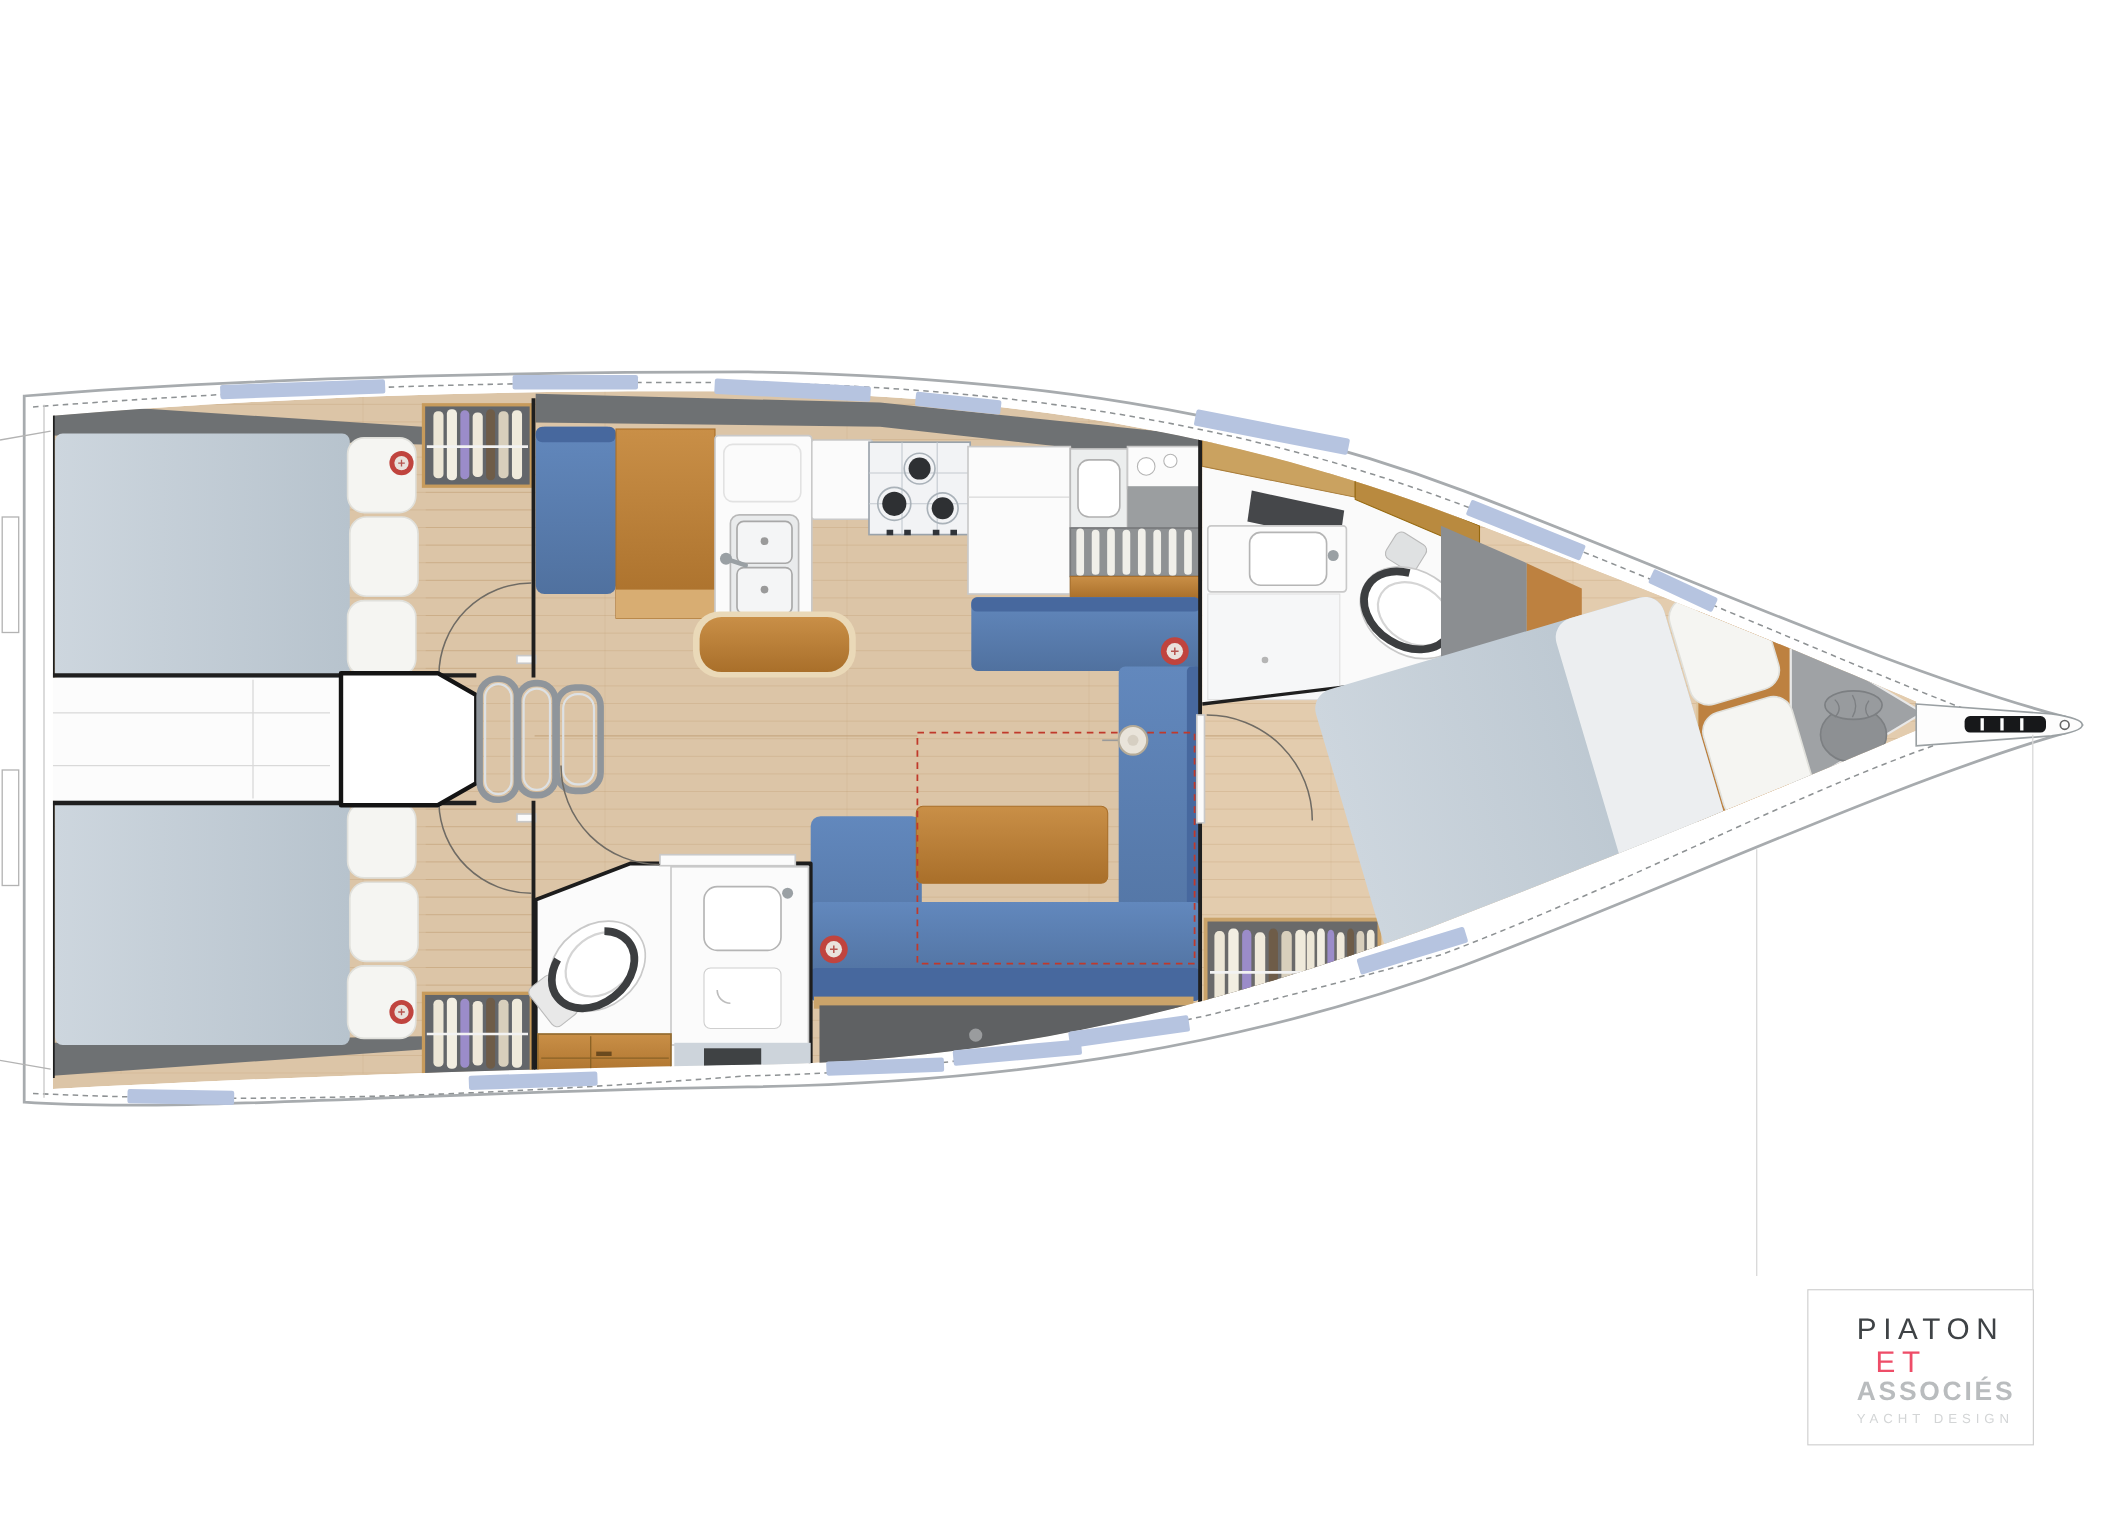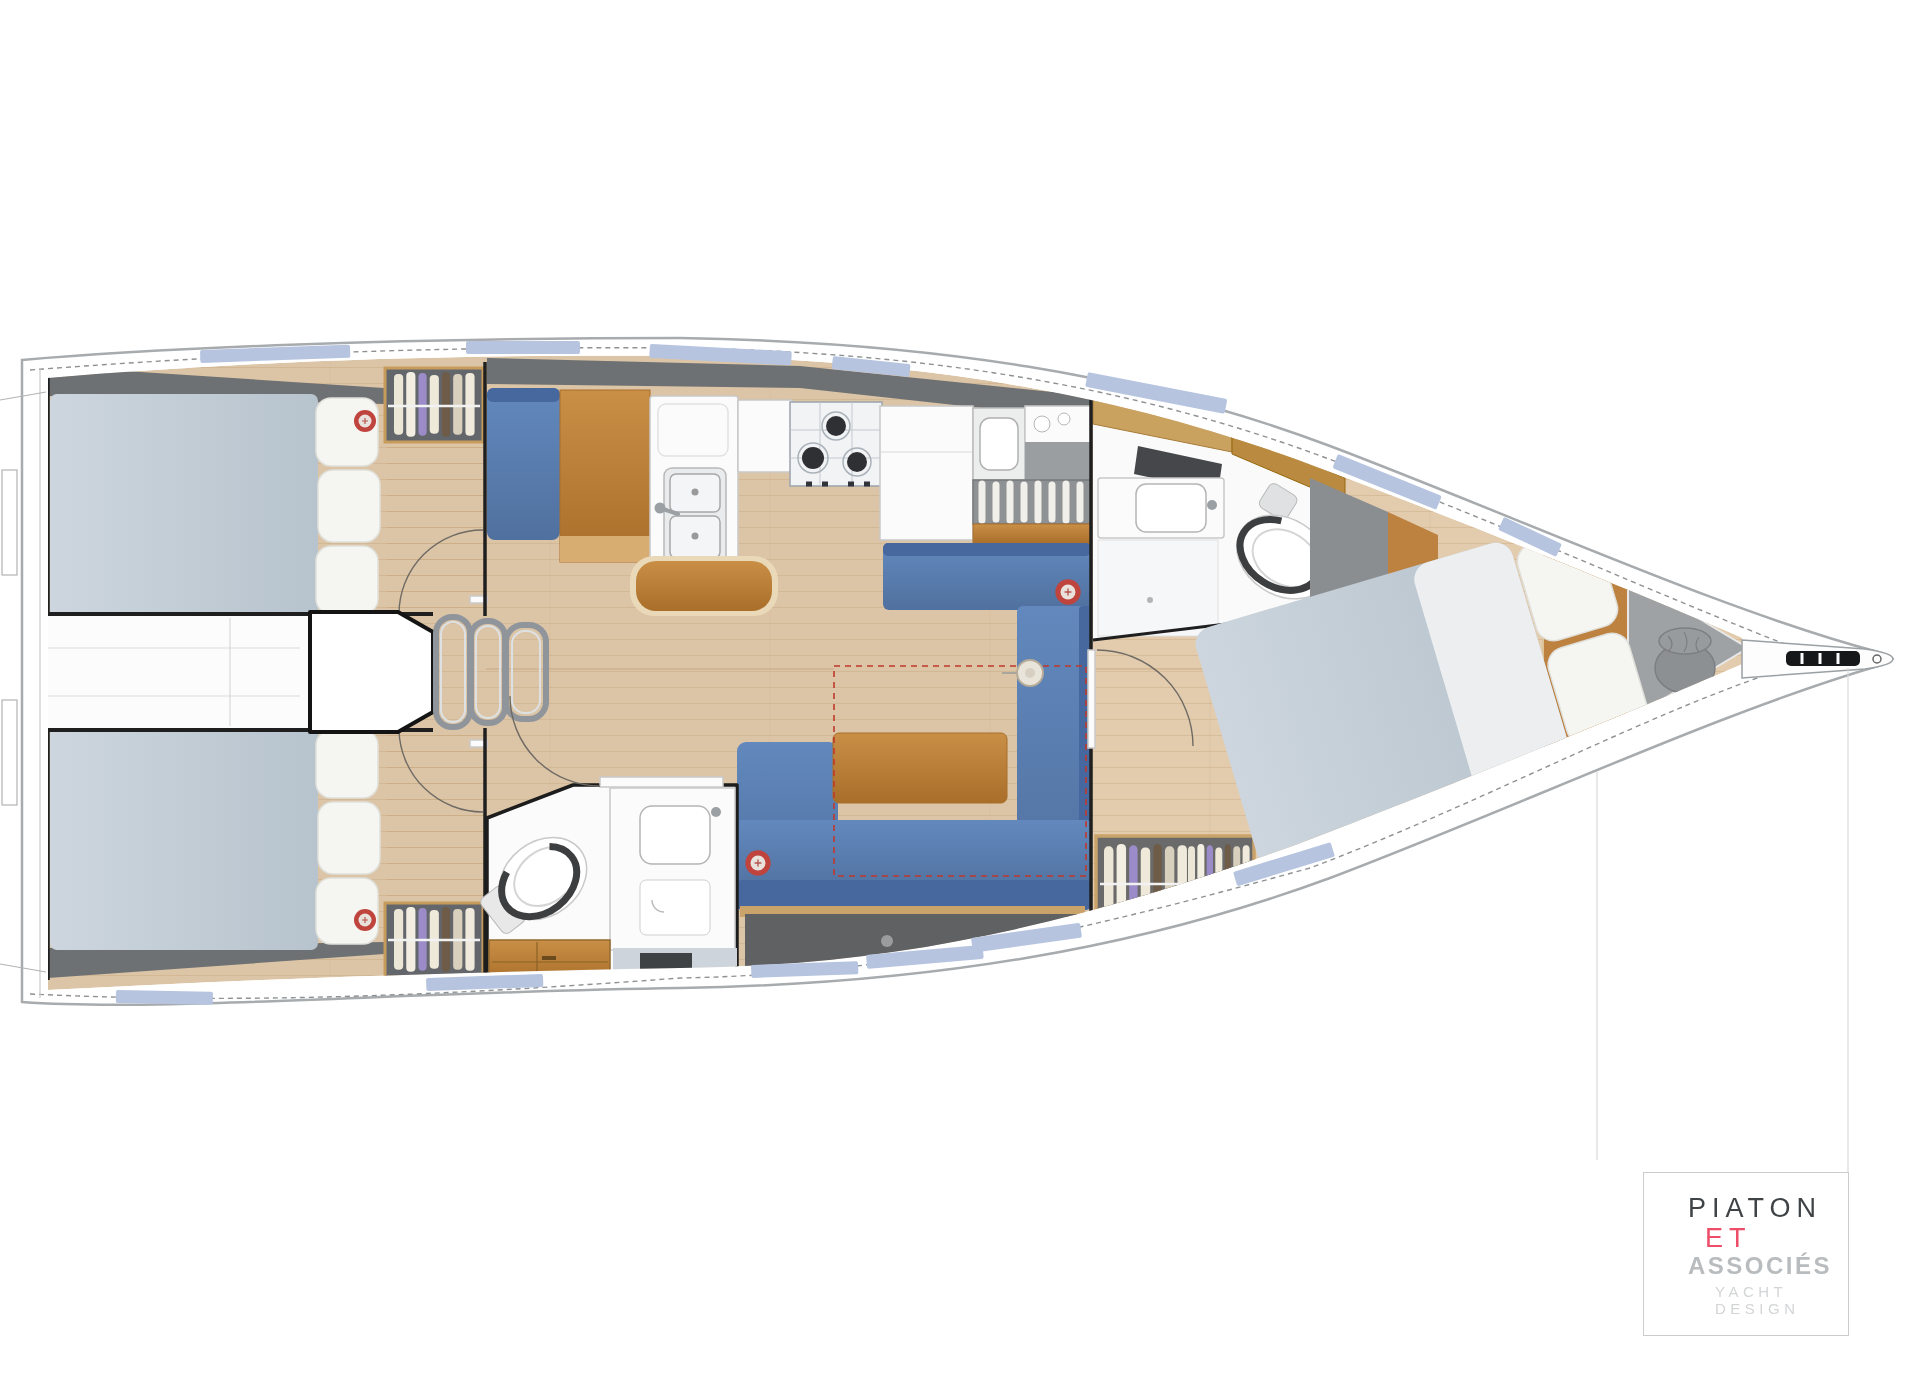--- a/index.html
+++ b/index.html
@@ -25,27 +25,27 @@
   .wf{fill:var(--white-furn);stroke:var(--furn-line);stroke-width:1.5;}
   .gray{fill:var(--counter-gray);}
   .steel{fill:none;stroke:var(--steel);stroke-width:6;}
   .steelIn{fill:none;stroke:var(--steel-light);stroke-width:2;}
   .arc{fill:none;stroke:#6f6b64;stroke-width:1.4;}
   .dashRed{fill:none;stroke:var(--red-dash);stroke-width:1.6;stroke-dasharray:6 5;}
   .ln{stroke:#d9d9d9;stroke-width:1.2;}
   .seam{stroke:var(--floor-line);stroke-width:1;opacity:.8;}
 
   
-  .logo-card{position:absolute;left:1643px;top:1172px;width:206px;height:164px;
+  .logo-card{position:absolute;left:1643px;top:1172px;width:206px;height:142px;
              background:#ffffff;border:1px solid var(--logo-border);box-sizing:border-box;
              padding:20px 0 0 44px;line-height:1.12;}
   .logo-card .l1{font-size:27px;letter-spacing:6px;color:var(--logo-dark);font-weight:400;}
   .logo-card .l2{font-size:27px;letter-spacing:6px;color:var(--logo-pink);font-weight:400;margin-left:17px;}
   .logo-card .l3{font-size:24px;letter-spacing:2.5px;color:var(--logo-gray);font-weight:700;}
-  .logo-card .l4{font-size:15px;letter-spacing:4.5px;color:var(--logo-faint);margin-top:4px;margin-left:27px;}
+  .logo-card .l4{font-size:12px;letter-spacing:4.5px;color:var(--logo-faint);margin-top:4px;}
 </style>
 </head>
 <body>
 
 <div class="stage">
 <svg width="1920" height="1375" viewBox="0 0 1920 1375">
   <defs>
     <linearGradient id="gMat" x1="0" y1="0" x2="1" y2="0">
       <stop offset="0" style="stop-color:var(--mattress-1)"></stop>
           <stop offset="1" style="stop-color:var(--mattress-2)"></stop>

